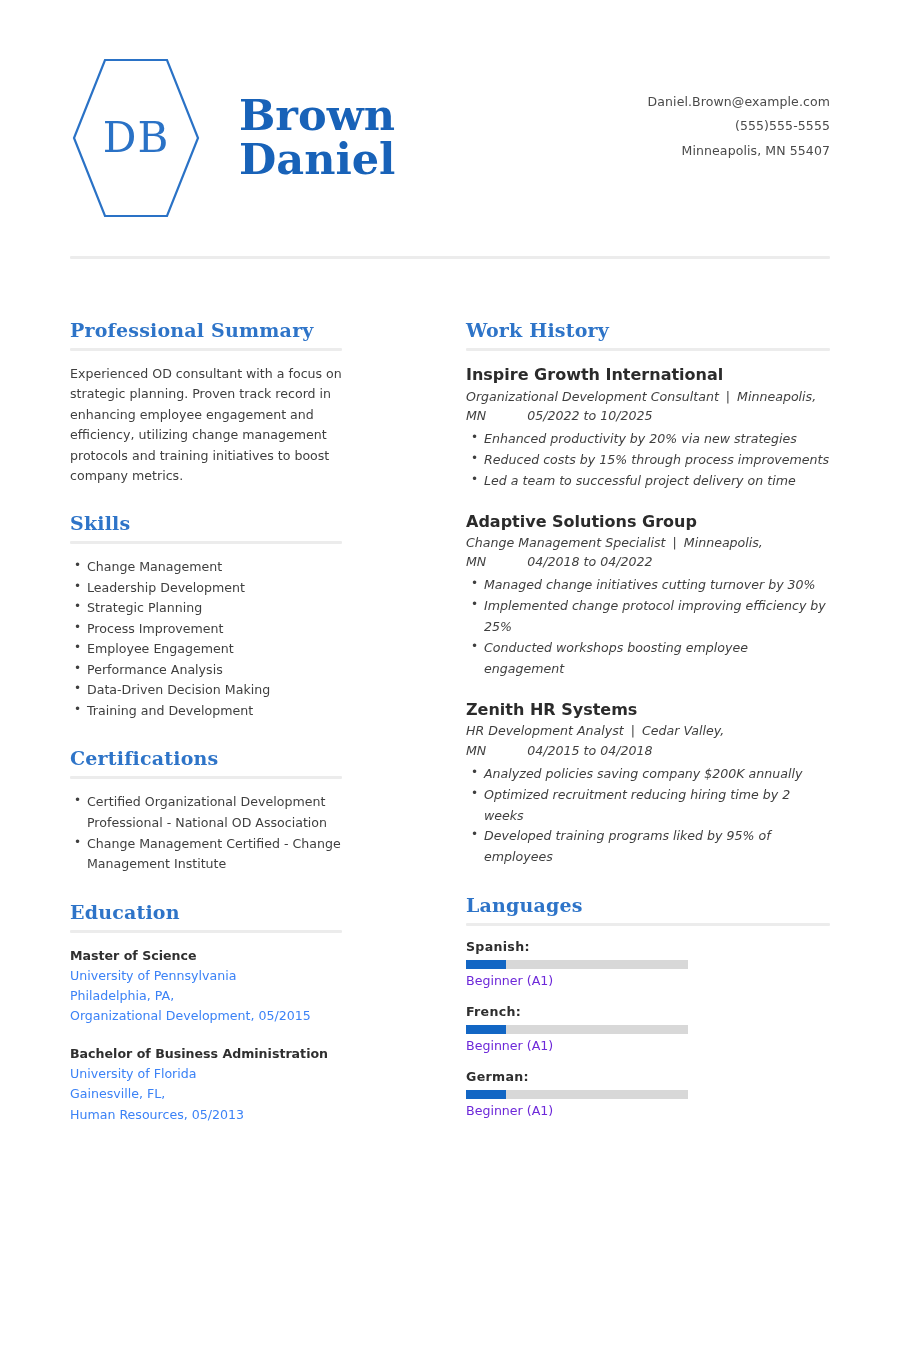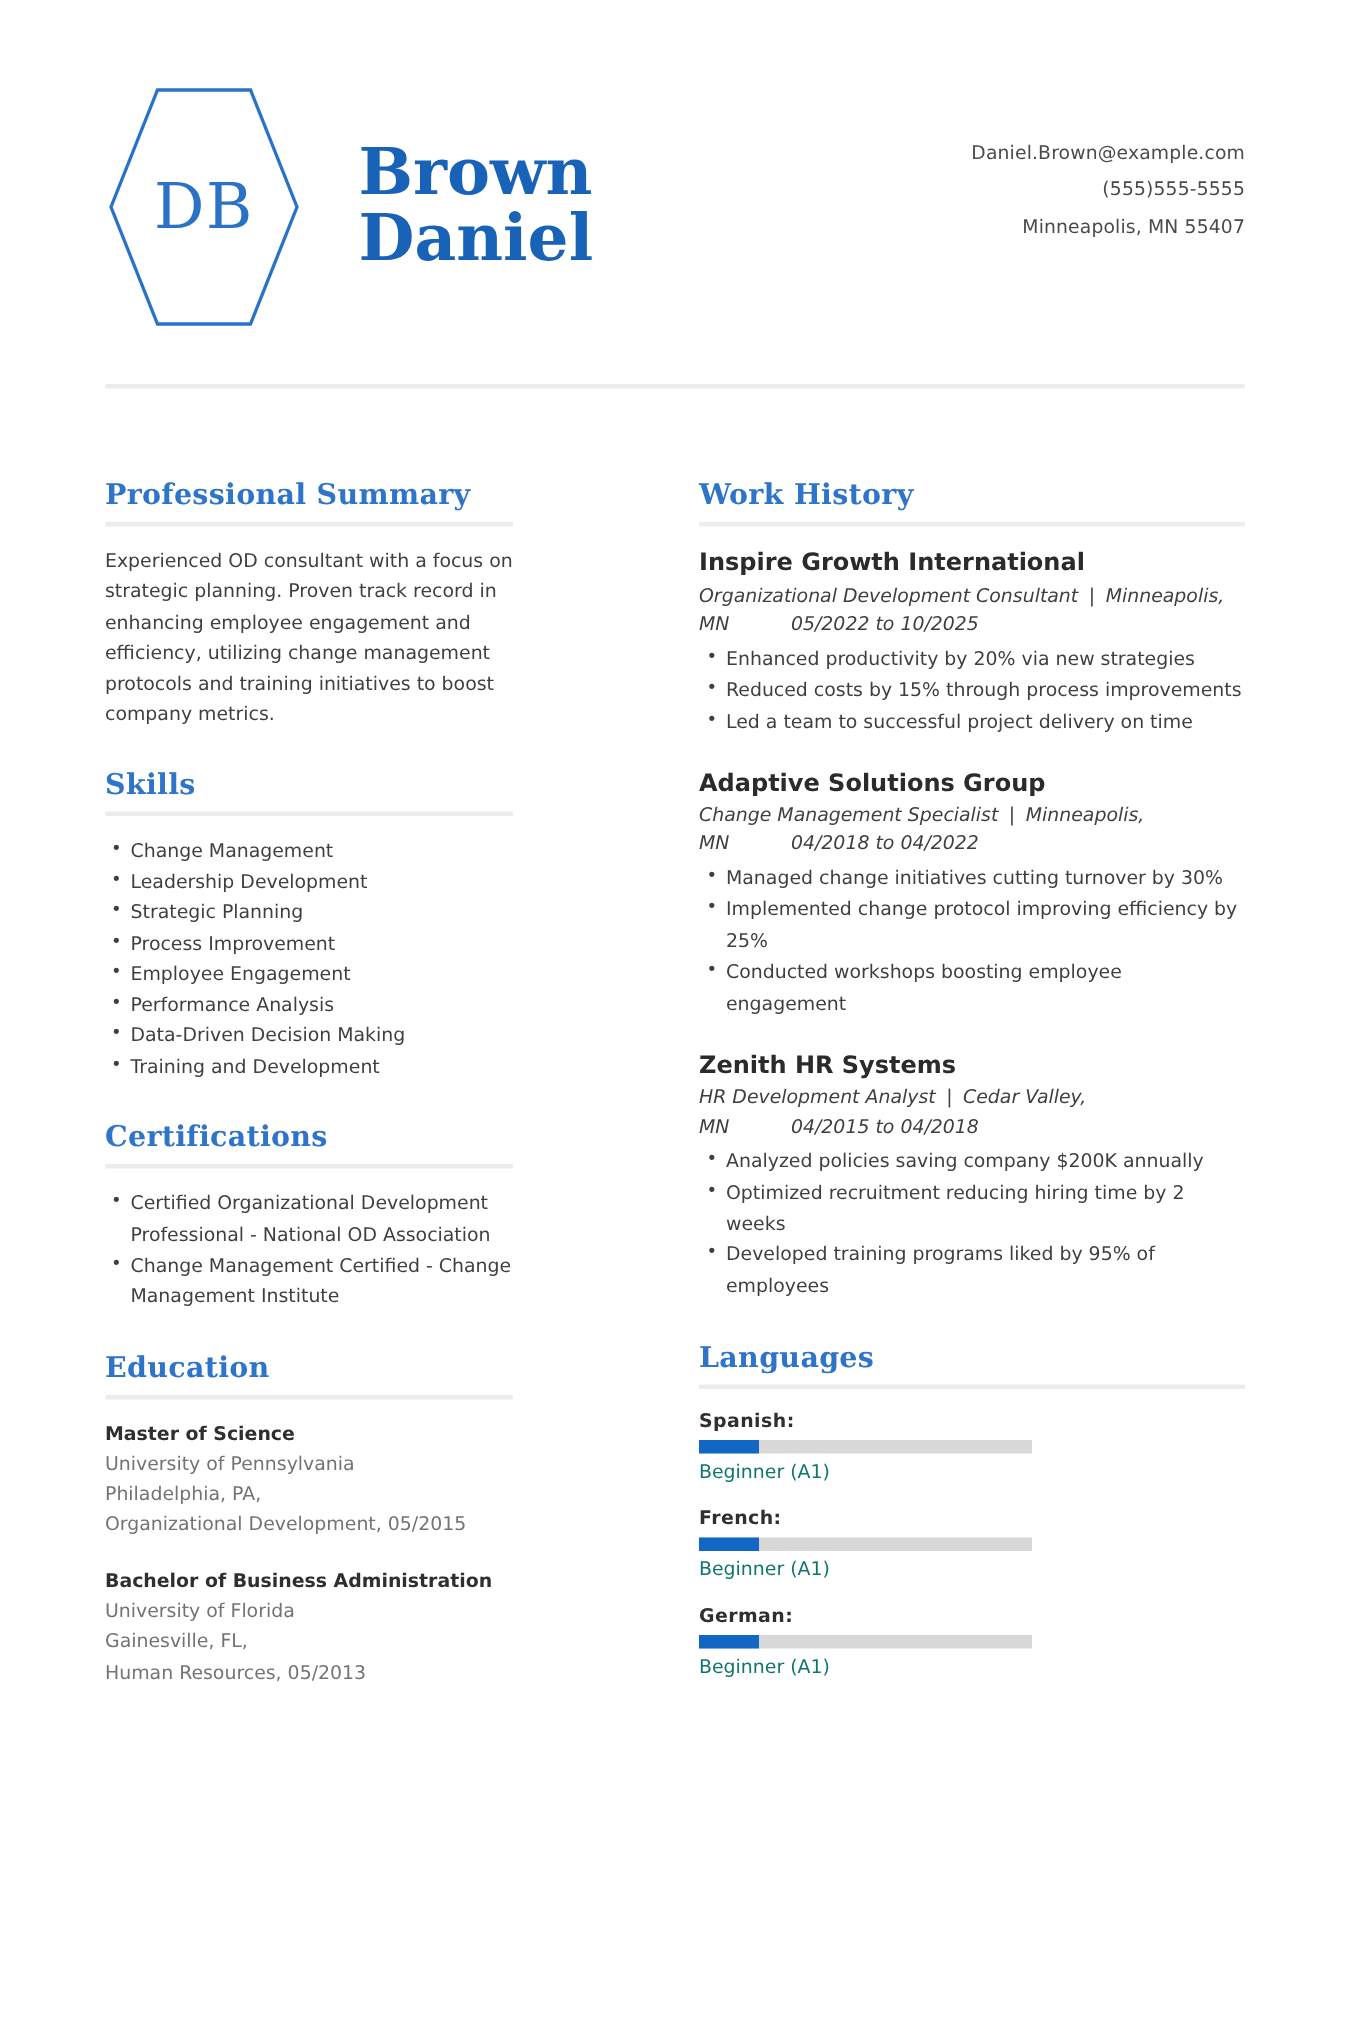--- a/index.html
+++ b/index.html
@@ -135,21 +135,21 @@
   .edu-item { margin-bottom: 18px; }
   .edu-degree {
     font-size: 12.6px;
     font-weight: bold;
     color: #2f2f2f;
     line-height: 1.6;
   }
   .edu-line {
     font-size: 12.6px;
     line-height: 1.6;
-    color: #737373;
+    color: #3b82f6;
   }
 
   
   .job { margin-bottom: 19px; }
   .job-company {
     font-size: 16px;
     font-weight: bold;
     color: #2b2b2b;
     line-height: 1.35;
     margin-bottom: 1px;
@@ -160,20 +160,21 @@
     color: #3f3f3f;
     line-height: 1.52;
     margin-bottom: 4px;
   }
   .job-meta .sep { padding: 0 7px; }
   .job-meta .dates { padding-left: 41px; white-space: nowrap; }
   ul.job-bullets {
     list-style: none;
     margin: 0;
     padding: 0;
+    font-style: italic;
   }
   ul.job-bullets li {
     position: relative;
     padding-left: 18px;
     font-size: 12.6px;
     line-height: 1.66;
     color: #3f3f3f;
   }
   ul.job-bullets li::before {
     content: "\2022";
@@ -207,21 +208,21 @@
     position: relative;
     margin-bottom: 4px;
   }
   .lang-bar .fill {
     position: absolute;
     left: 0; top: 0; bottom: 0;
     background: #1266c4;
   }
   .lang-level {
     font-size: 12.6px;
-    color: #0f766e;
+    color: #6d28d9;
   }
 </style>
 </head>
 <body>
 
 <div class="page">
 
   <div class="header">
     <div class="identity">
       <div class="hex-wrap">

